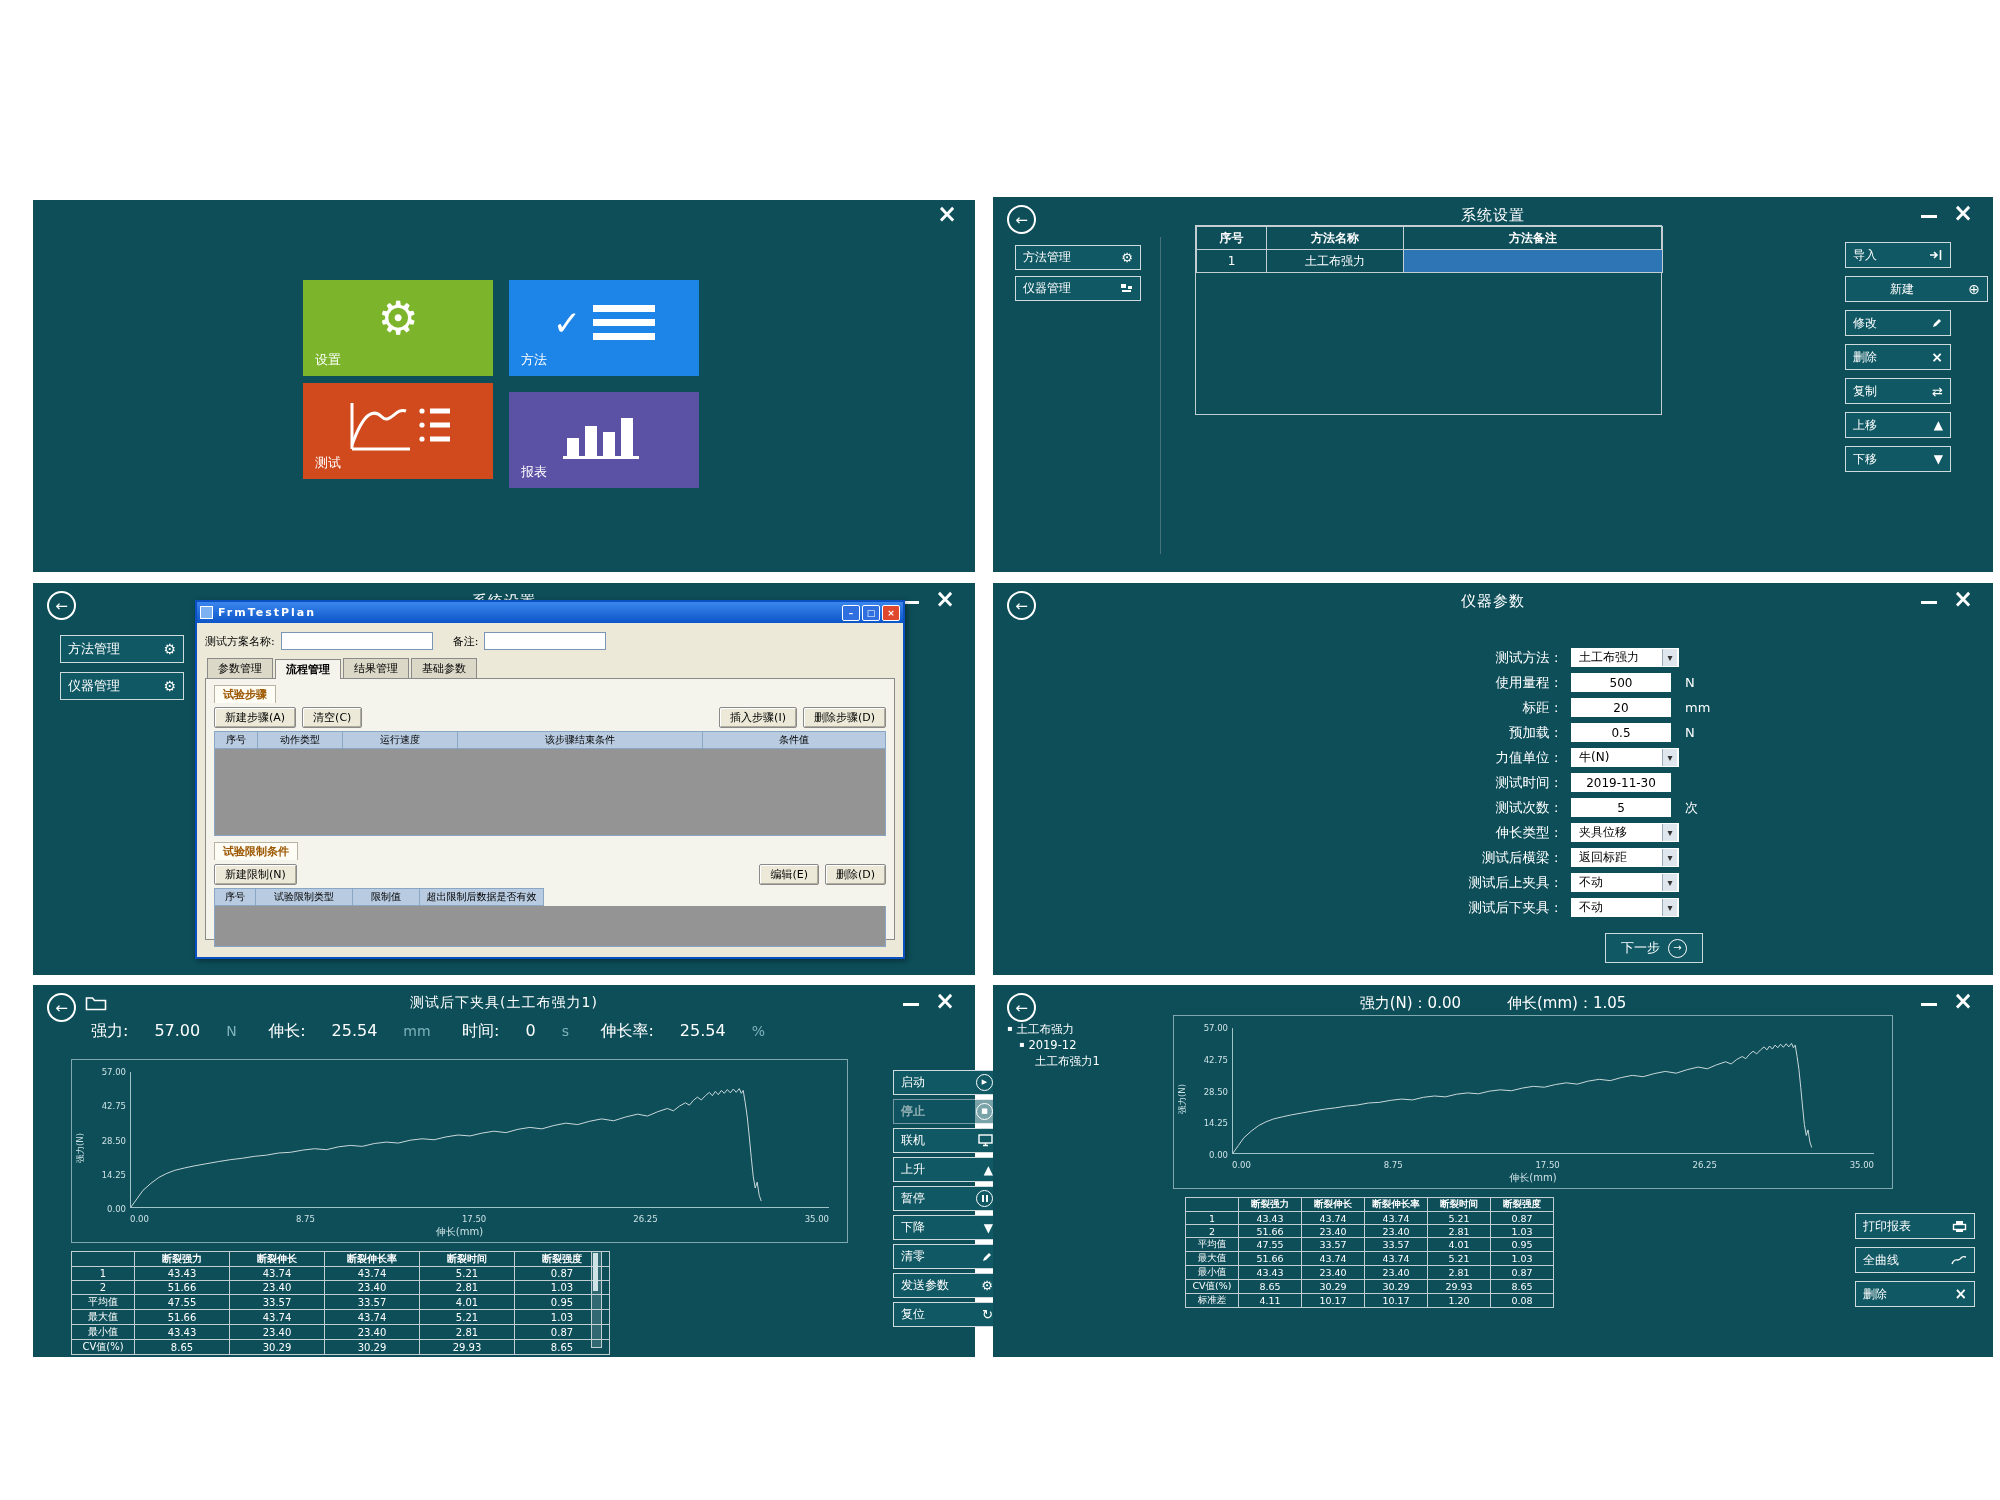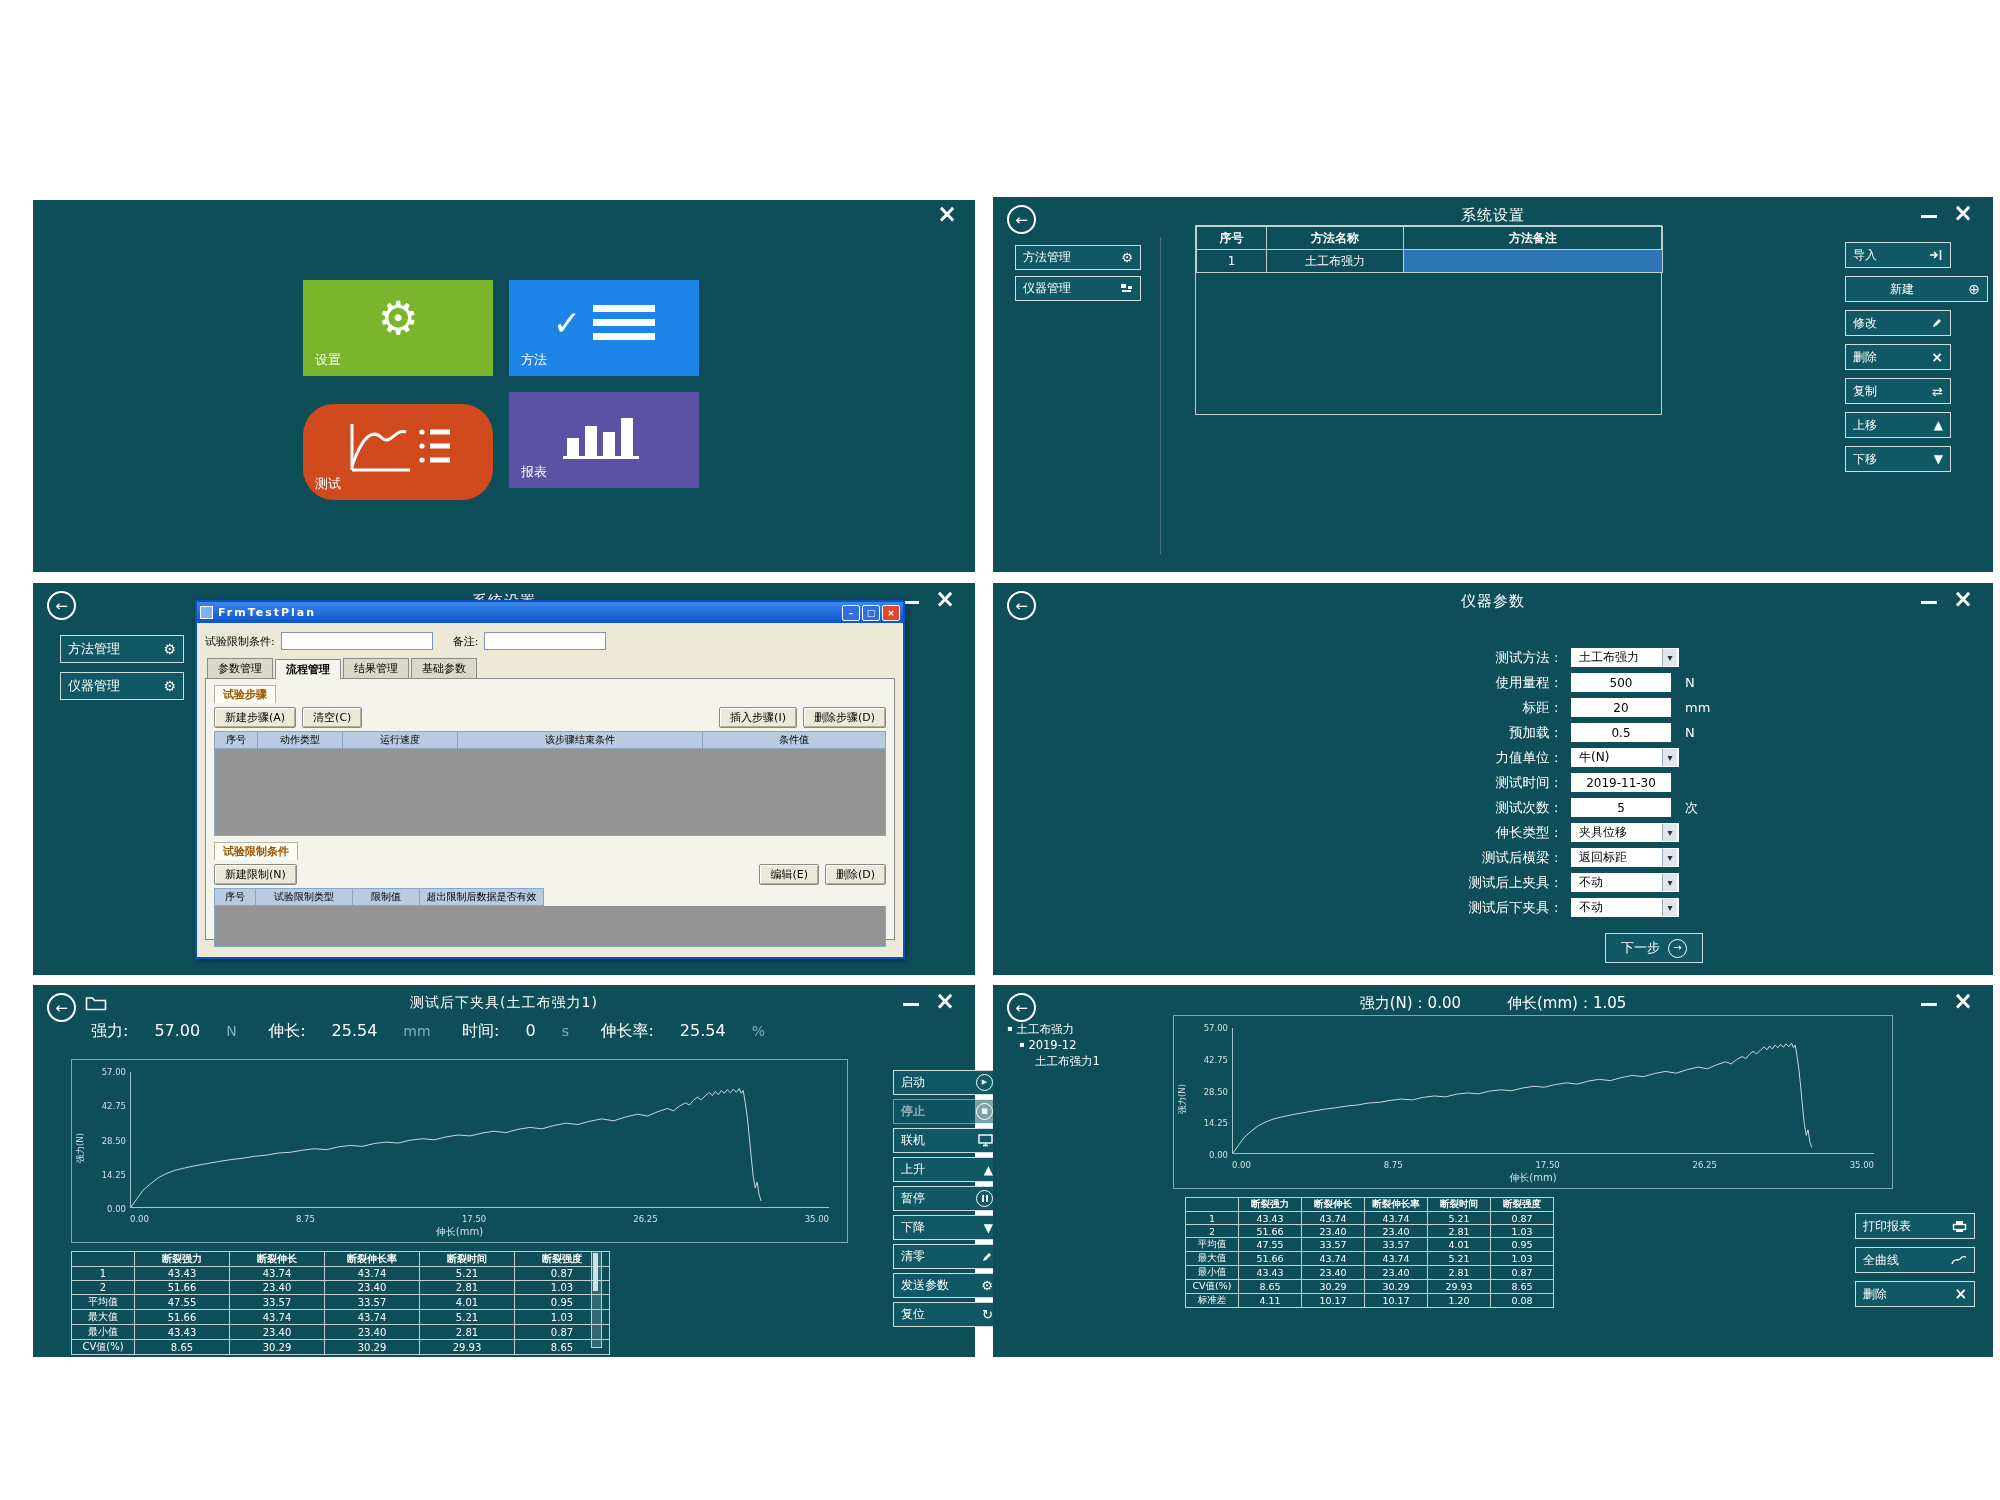--- a/index.html
+++ b/index.html
@@ -140,21 +140,21 @@
     <span class="combo">
       <span class="chk">✓</span>
       <span class="bars">
           <i></i>
           <i></i>
           <i></i>
         </span>
     </span>
     <span class="tlabel">方法</span>
   </div>
-  <div class="tile tile-orange" style="left:270px;top:204px;border-radius:31px;">
+  <div class="tile tile-orange" style="left:270px;top:183px;">
     <span class="combo" style="top:12px;">
       <svg width="120" height="62" viewBox="0 0 120 62">
         <path d="M14 54 V8 M14 54 H72" stroke="#fff" stroke-width="3" fill="none"></path>
         <path d="M14 50 C26 16 36 14 44 22 C52 30 58 12 68 16" stroke="#fff" stroke-width="3" fill="none"></path>
         <circle cx="84" cy="16" r="2.6" fill="#fff"></circle>
           <rect x="92" y="13.5" width="20" height="5" fill="#fff"></rect>
         <circle cx="84" cy="30" r="2.6" fill="#fff"></circle>
           <rect x="92" y="27.5" width="20" height="5" fill="#fff"></rect>
         <circle cx="84" cy="44" r="2.6" fill="#fff"></circle>
           <rect x="92" y="41.5" width="20" height="5" fill="#fff"></rect>
@@ -275,21 +275,21 @@
   <div class="xpwin">
     <div class="xptitle">
       <span class="xpicon"></span>
       <span class="xpname">FrmTestPlan</span>
       <span class="xpb">–</span>
       <span class="xpb">□</span>
       <span class="xpb xpclose">×</span>
     </div>
     <div class="xpbody">
       <div class="xpform">
-        <span>试验限制条件:</span>
+        <span>测试方案名称:</span>
         <span class="xpinput" style="width:150px;"></span>
         <span style="margin-left:14px;">备注:</span>
         <span class="xpinput" style="width:120px;"></span>
       </div>
       <div class="xptabs">
         <span class="xptab">参数管理</span>
         <span class="xptab active">流程管理</span>
         <span class="xptab">结果管理</span>
         <span class="xptab">基础参数</span>
       </div>

